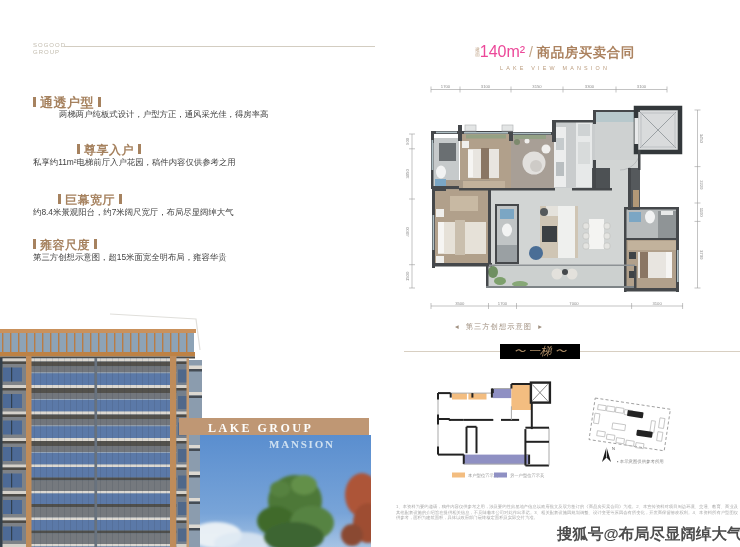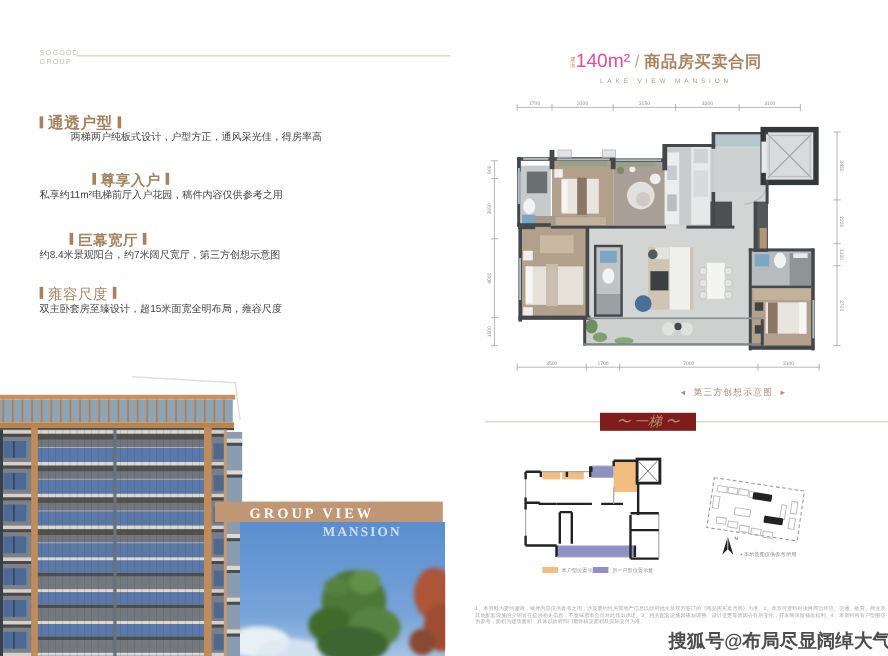--- a/index.html
+++ b/index.html
@@ -20,26 +20,26 @@
 <div class="abs" style="left:33px;top:110px;line-height:1.15;color:#434343;font-size:8.4px;width:300px;margin-left:26px;">两梯两户纯板式设计，户型方正，通风采光佳，得房率高</div>
 
 <div class="abs" style="left:33px;top:144px;line-height:1;color:#a6825f;font-size:12px;font-weight:bold;letter-spacing:0.5px;margin-left:44px;">
 <span style="display:inline-block;width:3px;height:10px;background:#a6825f;margin-right:4px;"></span>尊享入户<span style="display:inline-block;width:3px;height:10px;background:#a6825f;margin-left:4px;"></span></div>
 
 <div class="abs" style="left:33px;top:158px;line-height:1.15;color:#434343;font-size:8.4px;width:300px;">私享约11m²电梯前厅入户花园，稿件内容仅供参考之用</div>
 
 <div class="abs" style="left:33px;top:194px;line-height:1;color:#a6825f;font-size:12px;font-weight:bold;letter-spacing:0.5px;margin-left:25px;">
 <span style="display:inline-block;width:3px;height:10px;background:#a6825f;margin-right:4px;"></span>巨幕宽厅<span style="display:inline-block;width:3px;height:10px;background:#a6825f;margin-left:4px;"></span></div>
 
-<div class="abs" style="left:33px;top:208px;line-height:1.15;color:#434343;font-size:8.4px;width:300px;">约8.4米景观阳台，约7米阔尺宽厅，第三方创想示意图</div>
-
-<div class="abs" style="left:33px;top:238.5px;line-height:1;color:#a6825f;font-size:12px;font-weight:normal;letter-spacing:0.5px;">
+<div class="abs" style="left:33px;top:208px;line-height:1.15;color:#434343;font-size:8.4px;width:300px;">约8.4米景观阳台，约7米阔尺宽厅，布局尽显阔绰大气</div>
+
+<div class="abs" style="left:33px;top:238.5px;line-height:1;color:#a6825f;font-size:12px;font-weight:bold;letter-spacing:0.5px;">
 <span style="display:inline-block;width:3px;height:10px;background:#a6825f;margin-right:4px;"></span>雍容尺度<span style="display:inline-block;width:3px;height:10px;background:#a6825f;margin-left:4px;"></span></div>
 
-<div class="abs" style="left:33px;top:252.5px;line-height:1.15;color:#434343;font-size:8.4px;width:300px;">双主卧套房至臻设计，超15米面宽全明布局，雍容尺度</div>
+<div class="abs" style="left:33px;top:252.5px;line-height:1.15;color:#434343;font-size:8.4px;width:300px;">第三方创想示意图，超15米面宽全明布局，雍容华贵</div>
 
 <div class="abs" style="left:400px;top:43px;width:310px;text-align:center;color:#b3906c;white-space:nowrap;">
   <span style="display:inline-block;vertical-align:top;font-size:4.6px;line-height:5px;margin-top:4px;color:#bb9c7e;">建<br>面</span><span style="font-size:16px;color:#ec4899;">140m²</span><span style="font-size:14px;color:#c2a486;"> / </span><span style="font-size:13.5px;font-weight:bold;letter-spacing:0.5px;color:#ac8360;">商品房买卖合同</span>
 </div>
 
 <div class="abs" style="left:400px;top:64.5px;width:310px;text-align:center;color:#bb9c7e;font-size:5.4px;letter-spacing:3.2px;">LAKE VIEW MANSION</div>
 
 <div class="abs" style="left:395px;top:78px;">
 <svg width="320" height="260" viewBox="0 0 320 260">
 <rect x="38" y="60" width="26" height="50" fill="#c6cacb"></rect>
@@ -201,25 +201,25 @@
 <line x1="299.5" y1="125" x2="305.5" y2="125" stroke="#9b9b9b" stroke-width="0.6"></line>
 <line x1="299.5" y1="143.4" x2="305.5" y2="143.4" stroke="#9b9b9b" stroke-width="0.6"></line>
 <line x1="299.5" y1="210" x2="305.5" y2="210" stroke="#9b9b9b" stroke-width="0.6"></line>
 <text x="305" y="60.3" fill="#8d8d8d" font-size="4.2" text-anchor="middle" transform="rotate(90 305 60.3)">3450</text>
 <text x="305" y="106.8" fill="#8d8d8d" font-size="4.2" text-anchor="middle" transform="rotate(90 305 106.8)">2220</text>
 <text x="305" y="134.2" fill="#8d8d8d" font-size="4.2" text-anchor="middle" transform="rotate(90 305 134.2)">1100</text>
 <text x="305" y="176.7" fill="#8d8d8d" font-size="4.2" text-anchor="middle" transform="rotate(90 305 176.7)">3700</text>
 </svg>
 </div>
 
-<div class="abs" style="left:455px;top:322px;width:200px;text-align:right;color:#a09080;font-size:7.3px;letter-spacing:1px;">◂&nbsp; 第三方创想示意图 &nbsp;▸</div>
+<div class="abs" style="left:455px;top:322px;width:200px;text-align:left;color:#a09080;font-size:7.3px;letter-spacing:1px;">◂&nbsp; 第三方创想示意图 &nbsp;▸</div>
 
 <div class="abs" style="left:404px;top:351px;width:336px;height:1px;background:#d8cfc2;"></div>
 
-<div class="abs" style="left:500px;top:344px;width:80px;text-align:center;color:#b1906a;font-size:11.5px;font-style:italic;background:#7f1d1d;">〜 一梯 〜</div>
+<div class="abs" style="left:500px;top:344px;width:80px;text-align:center;color:#b1906a;font-size:11.5px;font-style:italic;background:#000000;">〜 一梯 〜</div>
 
 <div class="abs" style="left:0px;top:312px;">
 <svg width="202" height="235" viewBox="0 0 202 235">
 <path d="M 110 2 L 196 7 L 200 38" fill="none" stroke="#e0dfdb" stroke-width="1.2"></path>
 <rect x="0" y="17" width="196" height="4" fill="#c9915c"></rect>
 <rect x="0" y="21" width="194" height="19" fill="#8da3b6"></rect>
 <rect x="2" y="21" width="1.4" height="19" fill="#b97c44"></rect>
 <rect x="10" y="21" width="1.4" height="19" fill="#b97c44"></rect>
 <rect x="18" y="21" width="1.4" height="19" fill="#b97c44"></rect>
 <rect x="26" y="21" width="1.4" height="19" fill="#b97c44"></rect>
@@ -419,21 +419,21 @@
 <g filter="url(#soft)">
         <ellipse cx="162" cy="60" rx="17" ry="22" fill="#ad5438"></ellipse>
         <ellipse cx="168" cy="88" rx="15" ry="20" fill="#9e4e32"></ellipse>
         <ellipse cx="152" cy="100" rx="11" ry="11" fill="#8a4830"></ellipse>
       </g>
 </svg>
 </div>
 
 <div class="abs" style="left:179px;top:418px;width:190px;height:17px;background:#bf9774;"></div>
 
-<div class="abs" style="left:208px;top:420.5px;width:130px;color:#fdfdfc;font-family:'Liberation Serif',serif;font-weight:bold;font-size:12px;letter-spacing:2.5px;">GROUP VIEW</div>
+<div class="abs" style="left:208px;top:420.5px;width:130px;color:#fdfdfc;font-family:'Liberation Serif',serif;font-weight:bold;font-size:12px;letter-spacing:2.5px;">LAKE GROUP</div>
 
 <div class="abs" style="left:269px;top:437.5px;width:90px;color:#cfe0f0;font-family:Liberation Serif, serif;font-weight:bold;font-size:11px;letter-spacing:1.8px;">MANSION</div>
 
 <div class="abs" style="left:432px;top:378px;">
 <svg width="128" height="104" viewBox="0 0 128 104">
 <rect x="20.0" y="15.1" width="14.9" height="6.4" fill="#f3bd80"></rect>
 <rect x="36.4" y="15.1" width="18.1" height="6.4" fill="#f3bd80"></rect>
 <rect x="60.8" y="10.5" width="18.6" height="9.6" fill="#8f90c3"></rect>
 <rect x="79.4" y="6.0" width="20.4" height="26.0" fill="#f3bd80"></rect>
 <rect x="30.9" y="76.6" width="66.1" height="9.6" fill="#8f90c3"></rect>

